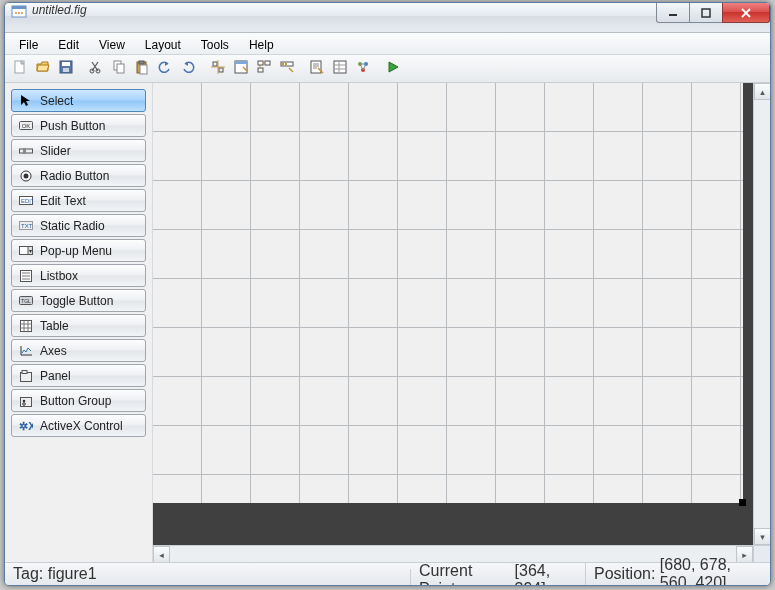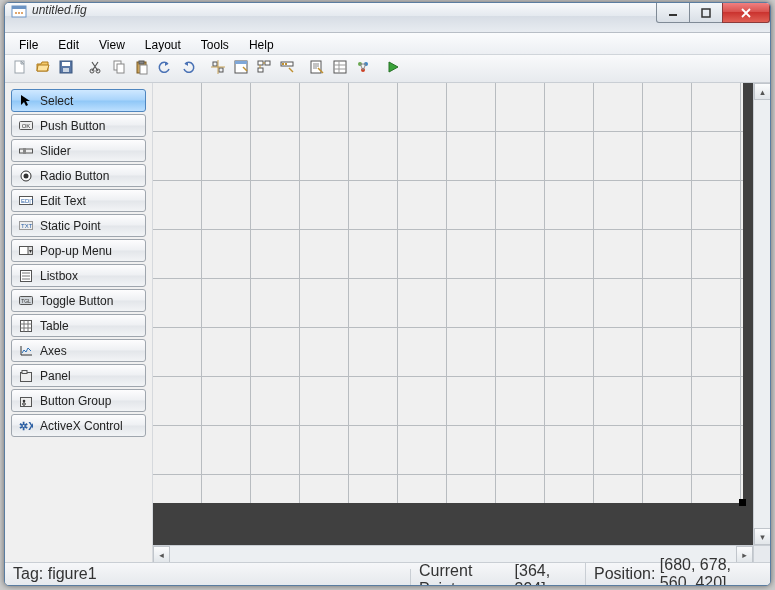--- a/index.html
+++ b/index.html
@@ -402,21 +402,21 @@
           </span>
         <span>Edit Text</span>
       </div>
       <div class="palbtn">
         <span class="ico">
             <svg width="14" height="10">
               <rect x="0.5" y="0.5" width="13" height="8" fill="#eee" stroke="#999"></rect>
               <text x="2" y="7" font-size="6" fill="#2b5fa3">TXT</text>
             </svg>
           </span>
-        <span>Static Point</span>
+        <span>Static Radio</span>
       </div>
       <div class="palbtn">
         <span class="ico">
             <svg width="14" height="10">
               <rect x="0.5" y="0.5" width="13" height="8" fill="#fff" stroke="#555"></rect>
               <rect x="9" y="0.5" width="4.5" height="8" fill="#ddd" stroke="#555"></rect>
               <path d="M10 4 L13 4 L11.5 7 Z" fill="#333"></path>
             </svg>
           </span>
         <span>Pop-up Menu</span>

